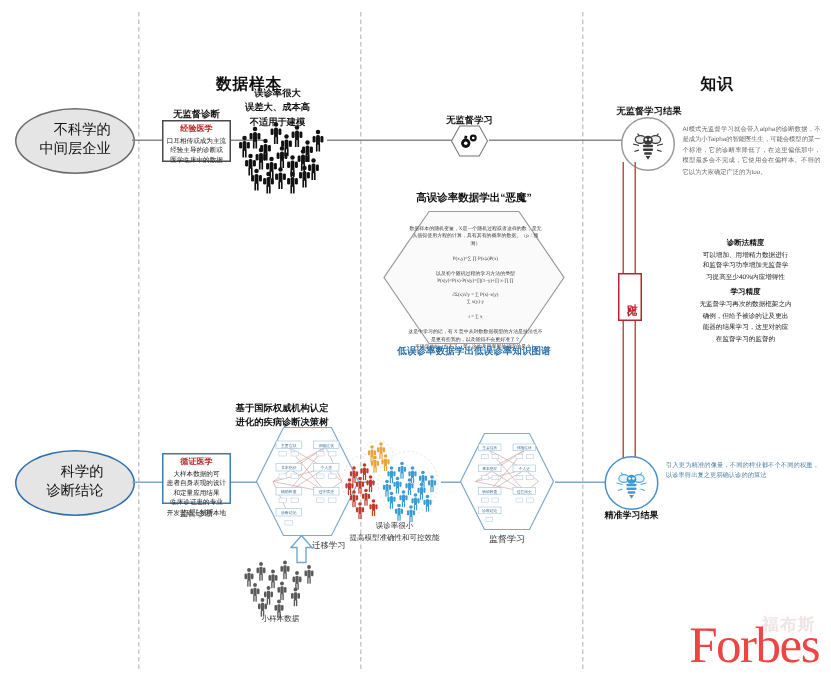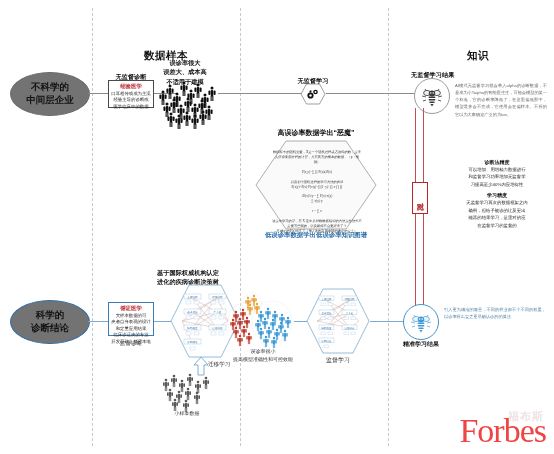--- a/index.html
+++ b/index.html
@@ -28,23 +28,23 @@
     transform:translateX(-50%);
     margin-top:31px;
   }
 
   
   .ellipse{
     position:absolute;
     border:1.3px solid #6b6b6b;
     border-radius:50%;
     display:flex;align-items:center;justify-content:center;
-    text-align:center;
-    font-size:9.5px;font-weight:bold;line-height:1.35;
-    color:#111;background:#737373;
+    text-align:right;
+    font-size:9.5px;font-weight:normal;line-height:1.35;
+    color:#111;background:#e5e5e5;
   }
   .ellipse.blue{border-color:#2e6fa8;color:#111;}
 
   
   .hline{position:absolute;height:0;border-top:1px solid #8a8a8a;}
   .hline.blue{border-top-color:#7fa9cd;}
 
   
   .cap{
     position:absolute;font-size:5.6px;line-height:1.5;color:#333;

